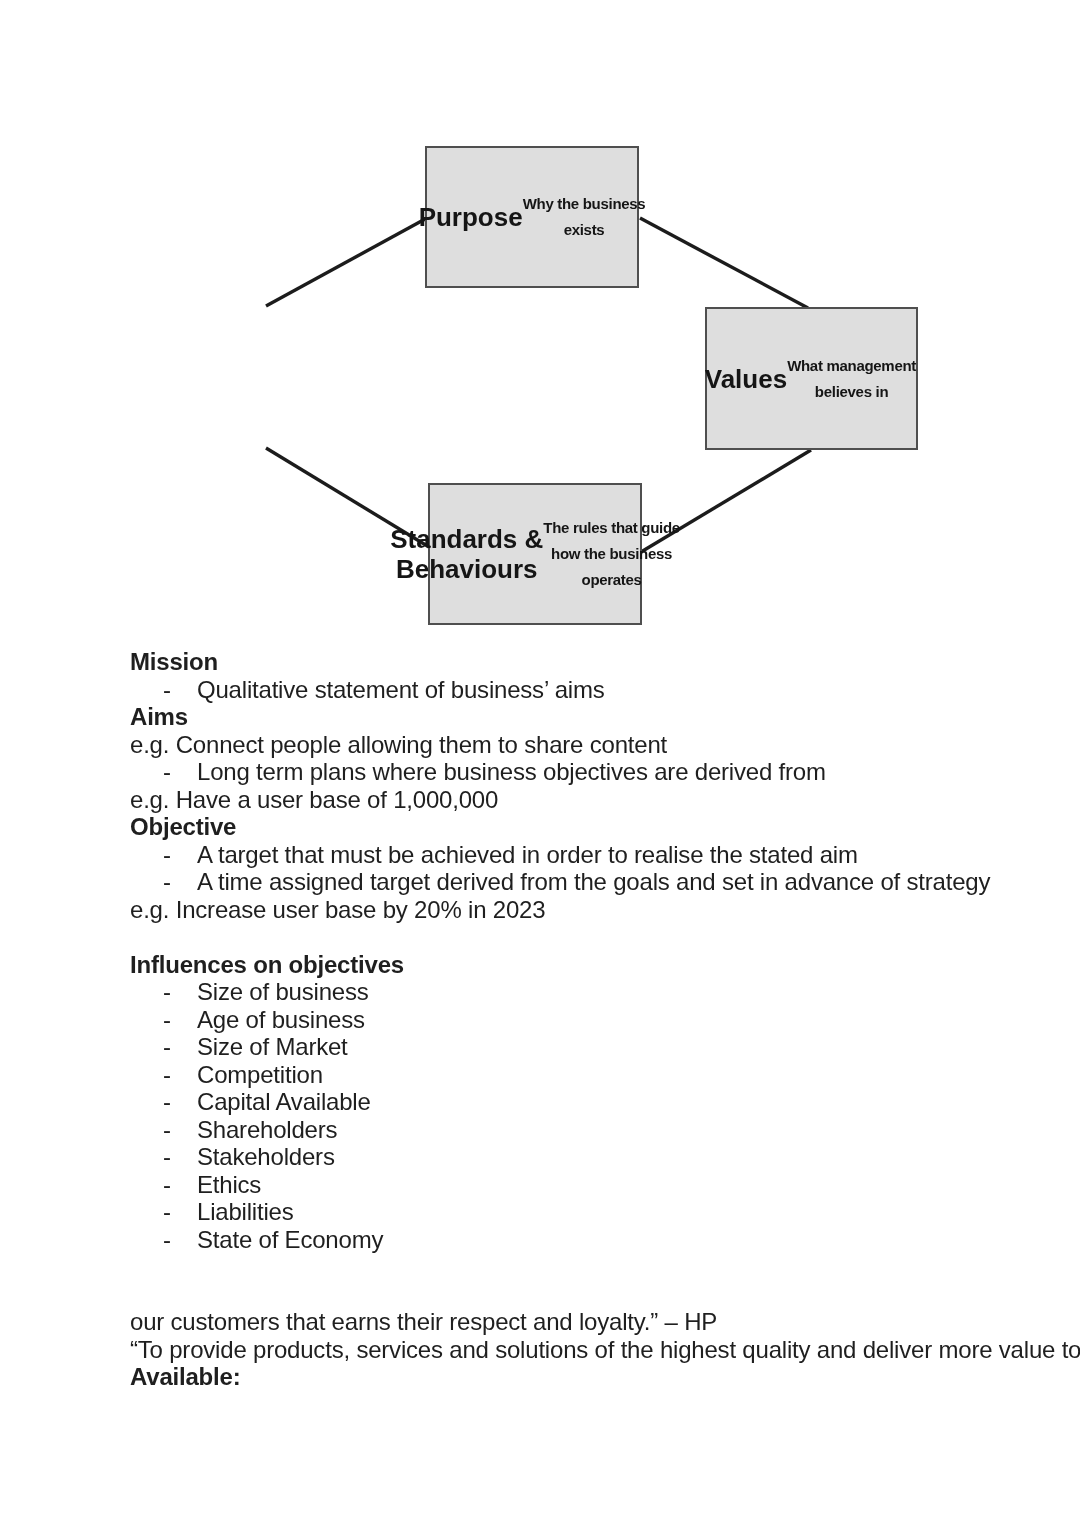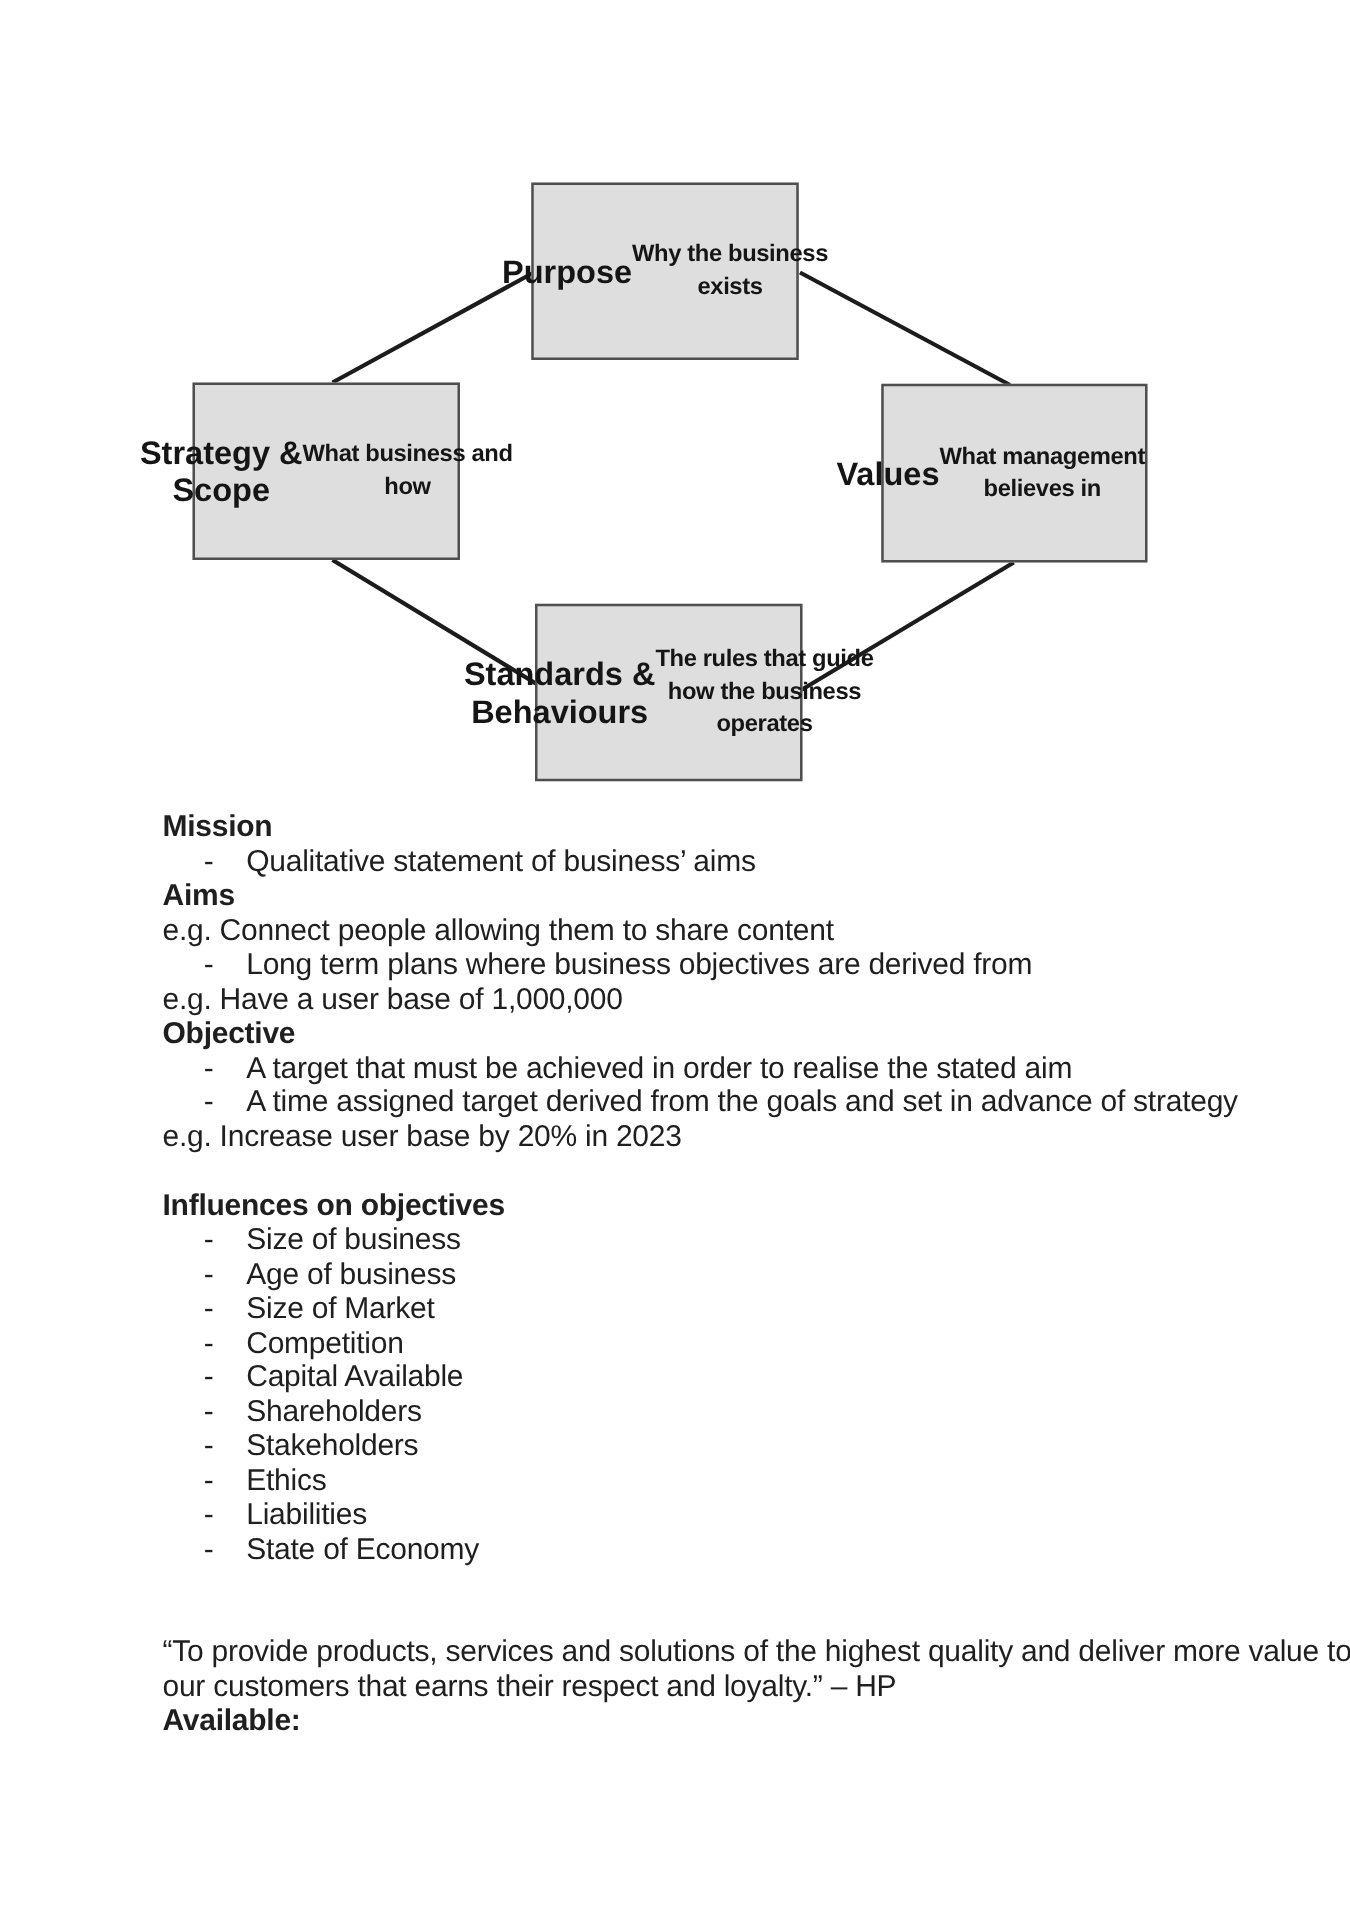--- a/index.html
+++ b/index.html
@@ -22,21 +22,21 @@
     border: 2.5px solid #4f4f4f;
     box-sizing: border-box;
     display: flex;
     flex-direction: row;
     justify-content: center;
     align-items: center;
     text-align: center;
     color: #151515;
   }
   .dbox-title { font-weight: bold; font-size: 26px; line-height: 30px; white-space: nowrap; }
-  .dbox-sub   { font-weight: bold; font-size: 19px; line-height: 26px; letter-spacing: -0.3px; white-space: nowrap; }
+  .dbox-sub   { font-weight: bold; font-size: 15px; line-height: 26px; letter-spacing: -0.3px; white-space: nowrap; }
   .box-purpose   { left: 425px; top: 146px; width: 214px; height: 142px; }
   .box-strategy  { left: 154px; top: 306px; width: 214px; height: 142px; }
   .box-values    { left: 705px; top: 307px; width: 213px; height: 143px; justify-content: flex-end; }
   .box-standards { left: 428px; top: 483px; width: 214px; height: 142px; }
 
   
   .doc-text {
     position: absolute;
     left: 130px;
     top: 648px;
@@ -67,30 +67,20 @@
     </svg>
 
     <div class="dbox box-purpose">
       <div class="dbox-title">Purpose</div>
       <div class="dbox-sub">
         <div>Why the business</div>
         <div>exists</div>
       </div>
     </div>
 
-    <div class="dbox box-strategy">
-      <div class="dbox-title">
-        <div>Strategy &amp;</div>
-        <div>Scope</div>
-      </div>
-      <div class="dbox-sub">
-        <div>What business and</div>
-        <div>how</div>
-      </div>
-    </div>
 
     <div class="dbox box-values">
       <div class="dbox-title">Values</div>
       <div class="dbox-sub">
         <div>What management</div>
         <div>believes in</div>
       </div>
     </div>
 
     <div class="dbox box-standards">
@@ -174,18 +164,18 @@
       <span>Liabilities</span>
     </div>
     <div class="line bullet">
       <span class="dash">-</span>
       <span>State of Economy</span>
     </div>
 
     <div class="spacer"></div>
     <div class="spacer"></div>
 
+    <div class="line">our customers that earns their respect and loyalty.” – HP</div>
     <div class="line">“To provide products, services and solutions of the highest quality and deliver more value to</div>
-    <div class="line">our customers that earns their respect and loyalty.” – HP</div>
     <div class="line heading">Available:</div>
 
   </div>
 </div>
 
 </body></html>

